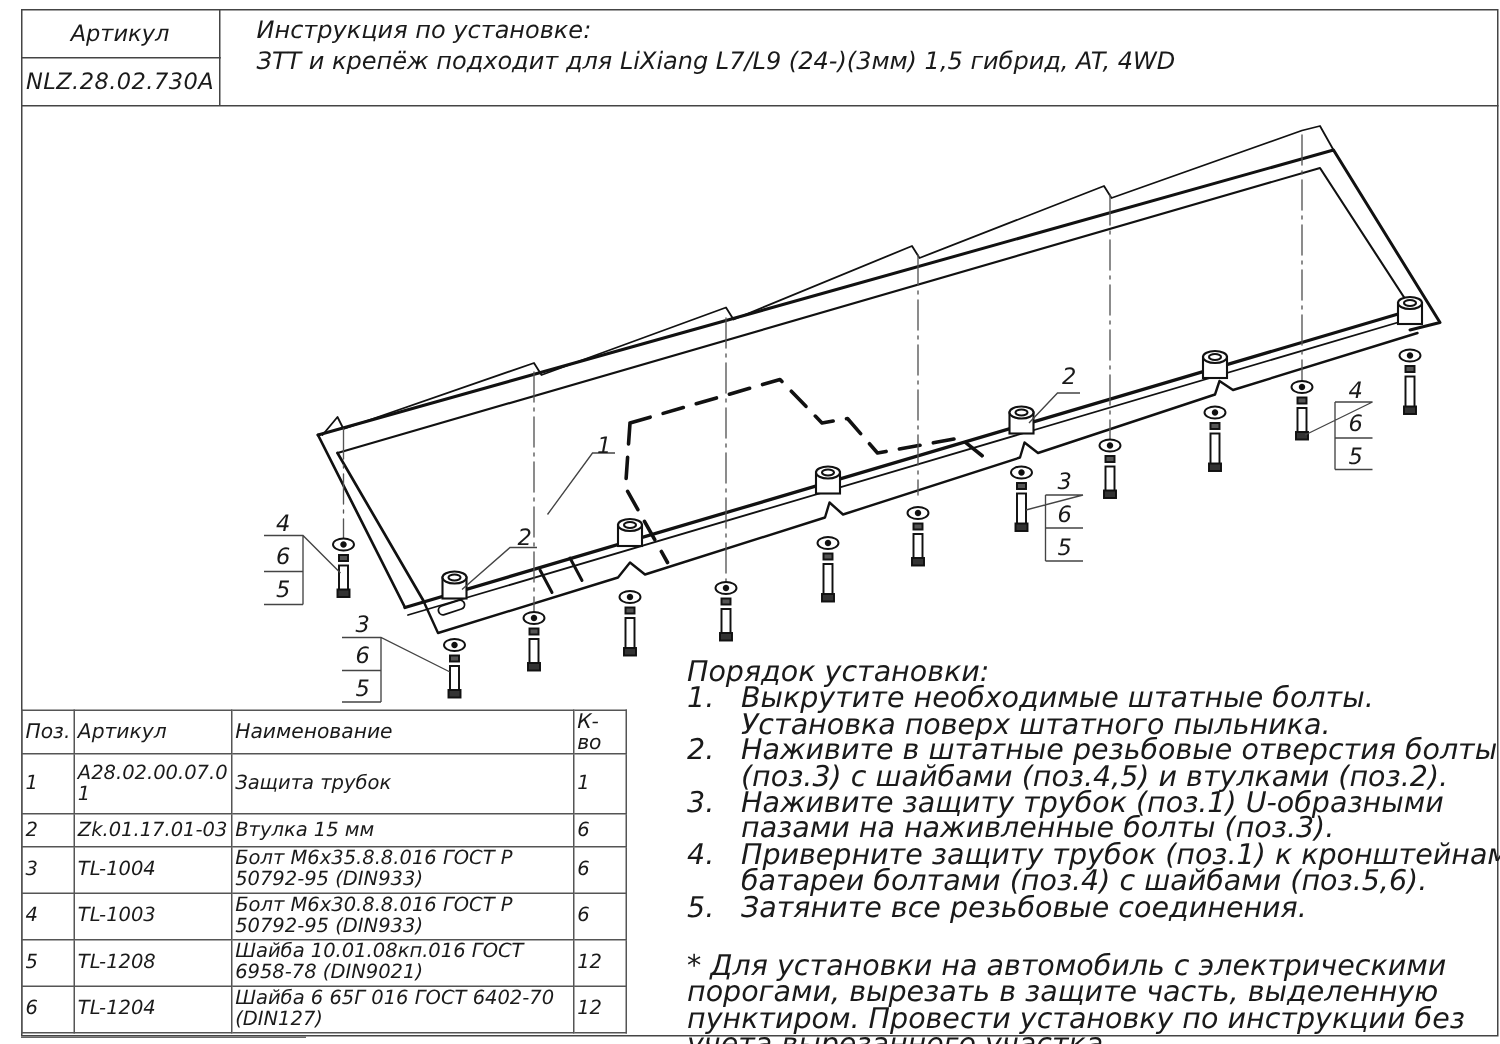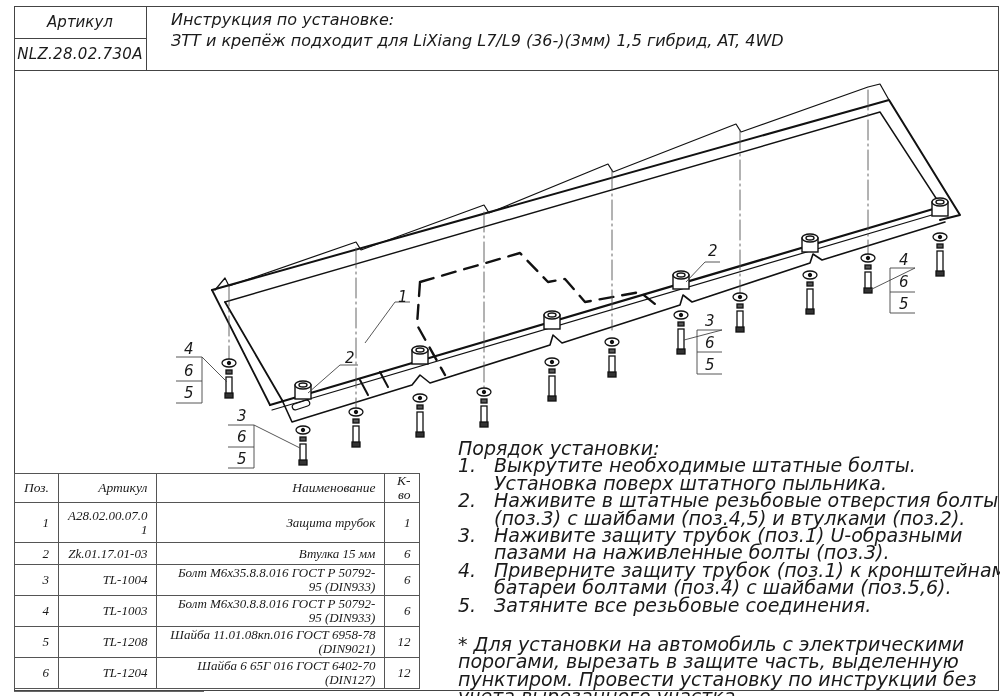--- a/index.html
+++ b/index.html
@@ -11,21 +11,21 @@
   .hdr-cell { position:absolute; left:0; width:132px; border-right:1.5px solid #444;
               display:flex; align-items:center; justify-content:center; font-style:italic; }
   .hdr-art { top:0; height:32px; border-bottom:1.5px solid #444; font-size:15px; }
   .hdr-code { top:32px; height:32px; font-size:15px; letter-spacing:0.3px; }
   .hdr-rule { position:absolute; left:14px; top:70px; width:985px; border-top:1.5px solid #444; }
   .title { position:absolute; left:171px; top:9px; font-size:16px; font-style:italic; line-height:21px; }
   .title div { white-space:nowrap; }
   svg.drawing { position:absolute; left:0; top:0; }
   .callout { position:absolute; font-style:italic; font-size:15px; }
   .spec { position:absolute; left:14px; top:473px; border-collapse:collapse; font-style:italic; font-size:13px; }
-  .spec td, .spec th { border:1.5px solid #555; text-align:right; font-weight:normal; padding:0 9px; line-height:14px;font-family:Liberation Serif, serif; }
+  .spec td, .spec th { border:1.5px solid #555; text-align:left; font-weight:normal; padding:0 2px; line-height:14px; }
   .spec th { height:22px; font-size:13.5px; }
   .steps { position:absolute; left:458px; top:440px; font-style:italic; font-size:19px; line-height:17.4px; width:560px; }
   .steps .row { display:flex; }
   .steps .num { width:36px; flex:none; }
   .steps .txt { flex:1; }
   .note { margin-top:22px; }
   .bottom-rule { position:absolute; left:14px; top:691px; width:190px; border-top:1px solid #666; }
 </style>
 </head>
 <body>
@@ -33,21 +33,21 @@
 <div class="frame"></div>
 
 <div class="hdr-left">
   <div class="hdr-cell hdr-art">Артикул</div>
   <div class="hdr-cell hdr-code">NLZ.28.02.730A</div>
 </div>
 <div class="hdr-rule"></div>
 
 <div class="title">
   <div>Инструкция по установке:</div>
-  <div>ЗТТ и крепёж подходит для LiXiang L7/L9 (36-)(3мм) 1,5 гибрид, AT, 4WD</div>
+  <div>ЗТТ и крепёж подходит для LiXiang L7/L9 (24-)(3мм) 1,5 гибрид, AT, 4WD</div>
 </div>
 
 <svg class="drawing" width="1000" height="696" viewBox="0 0 1000 696">
   <g fill="none" stroke="#111" stroke-linejoin="round" stroke-linecap="round">
 
     <path d="M215,290 L225,278 L229,286 L356,242 L361,250 L484,205 L489,213 L608,164 L613,172 L736,124 L741,132 L868,87 L880,84 L889,100" stroke-width="1.2"></path>
 
     <path d="M212,290 L889,100 L960,215 L940,220" stroke-width="2"></path>
     <path d="M225,302 L880,112 L945,212" stroke-width="1.4"></path>
     <path d="M212,290 L270,405 M225,302 L282,400" stroke-width="1.8"></path>
@@ -260,21 +260,21 @@
   </tr>
   <tr style="height:31px">
     <td>4</td>
     <td>TL-1003</td>
     <td>Болт М6х30.8.8.016 ГОСТ Р 50792-95 (DIN933)</td>
     <td>6</td>
   </tr>
   <tr style="height:31px">
     <td>5</td>
     <td>TL-1208</td>
-    <td>Шайба 11.01.08кп.016 ГОСТ 6958-78 (DIN9021)</td>
+    <td>Шайба 10.01.08кп.016 ГОСТ 6958-78 (DIN9021)</td>
     <td>12</td>
   </tr>
   <tr style="height:31px">
     <td>6</td>
     <td>TL-1204</td>
     <td>Шайба 6 65Г 016 ГОСТ 6402-70 (DIN127)</td>
     <td>12</td>
   </tr>
 </tbody>
   </table>

